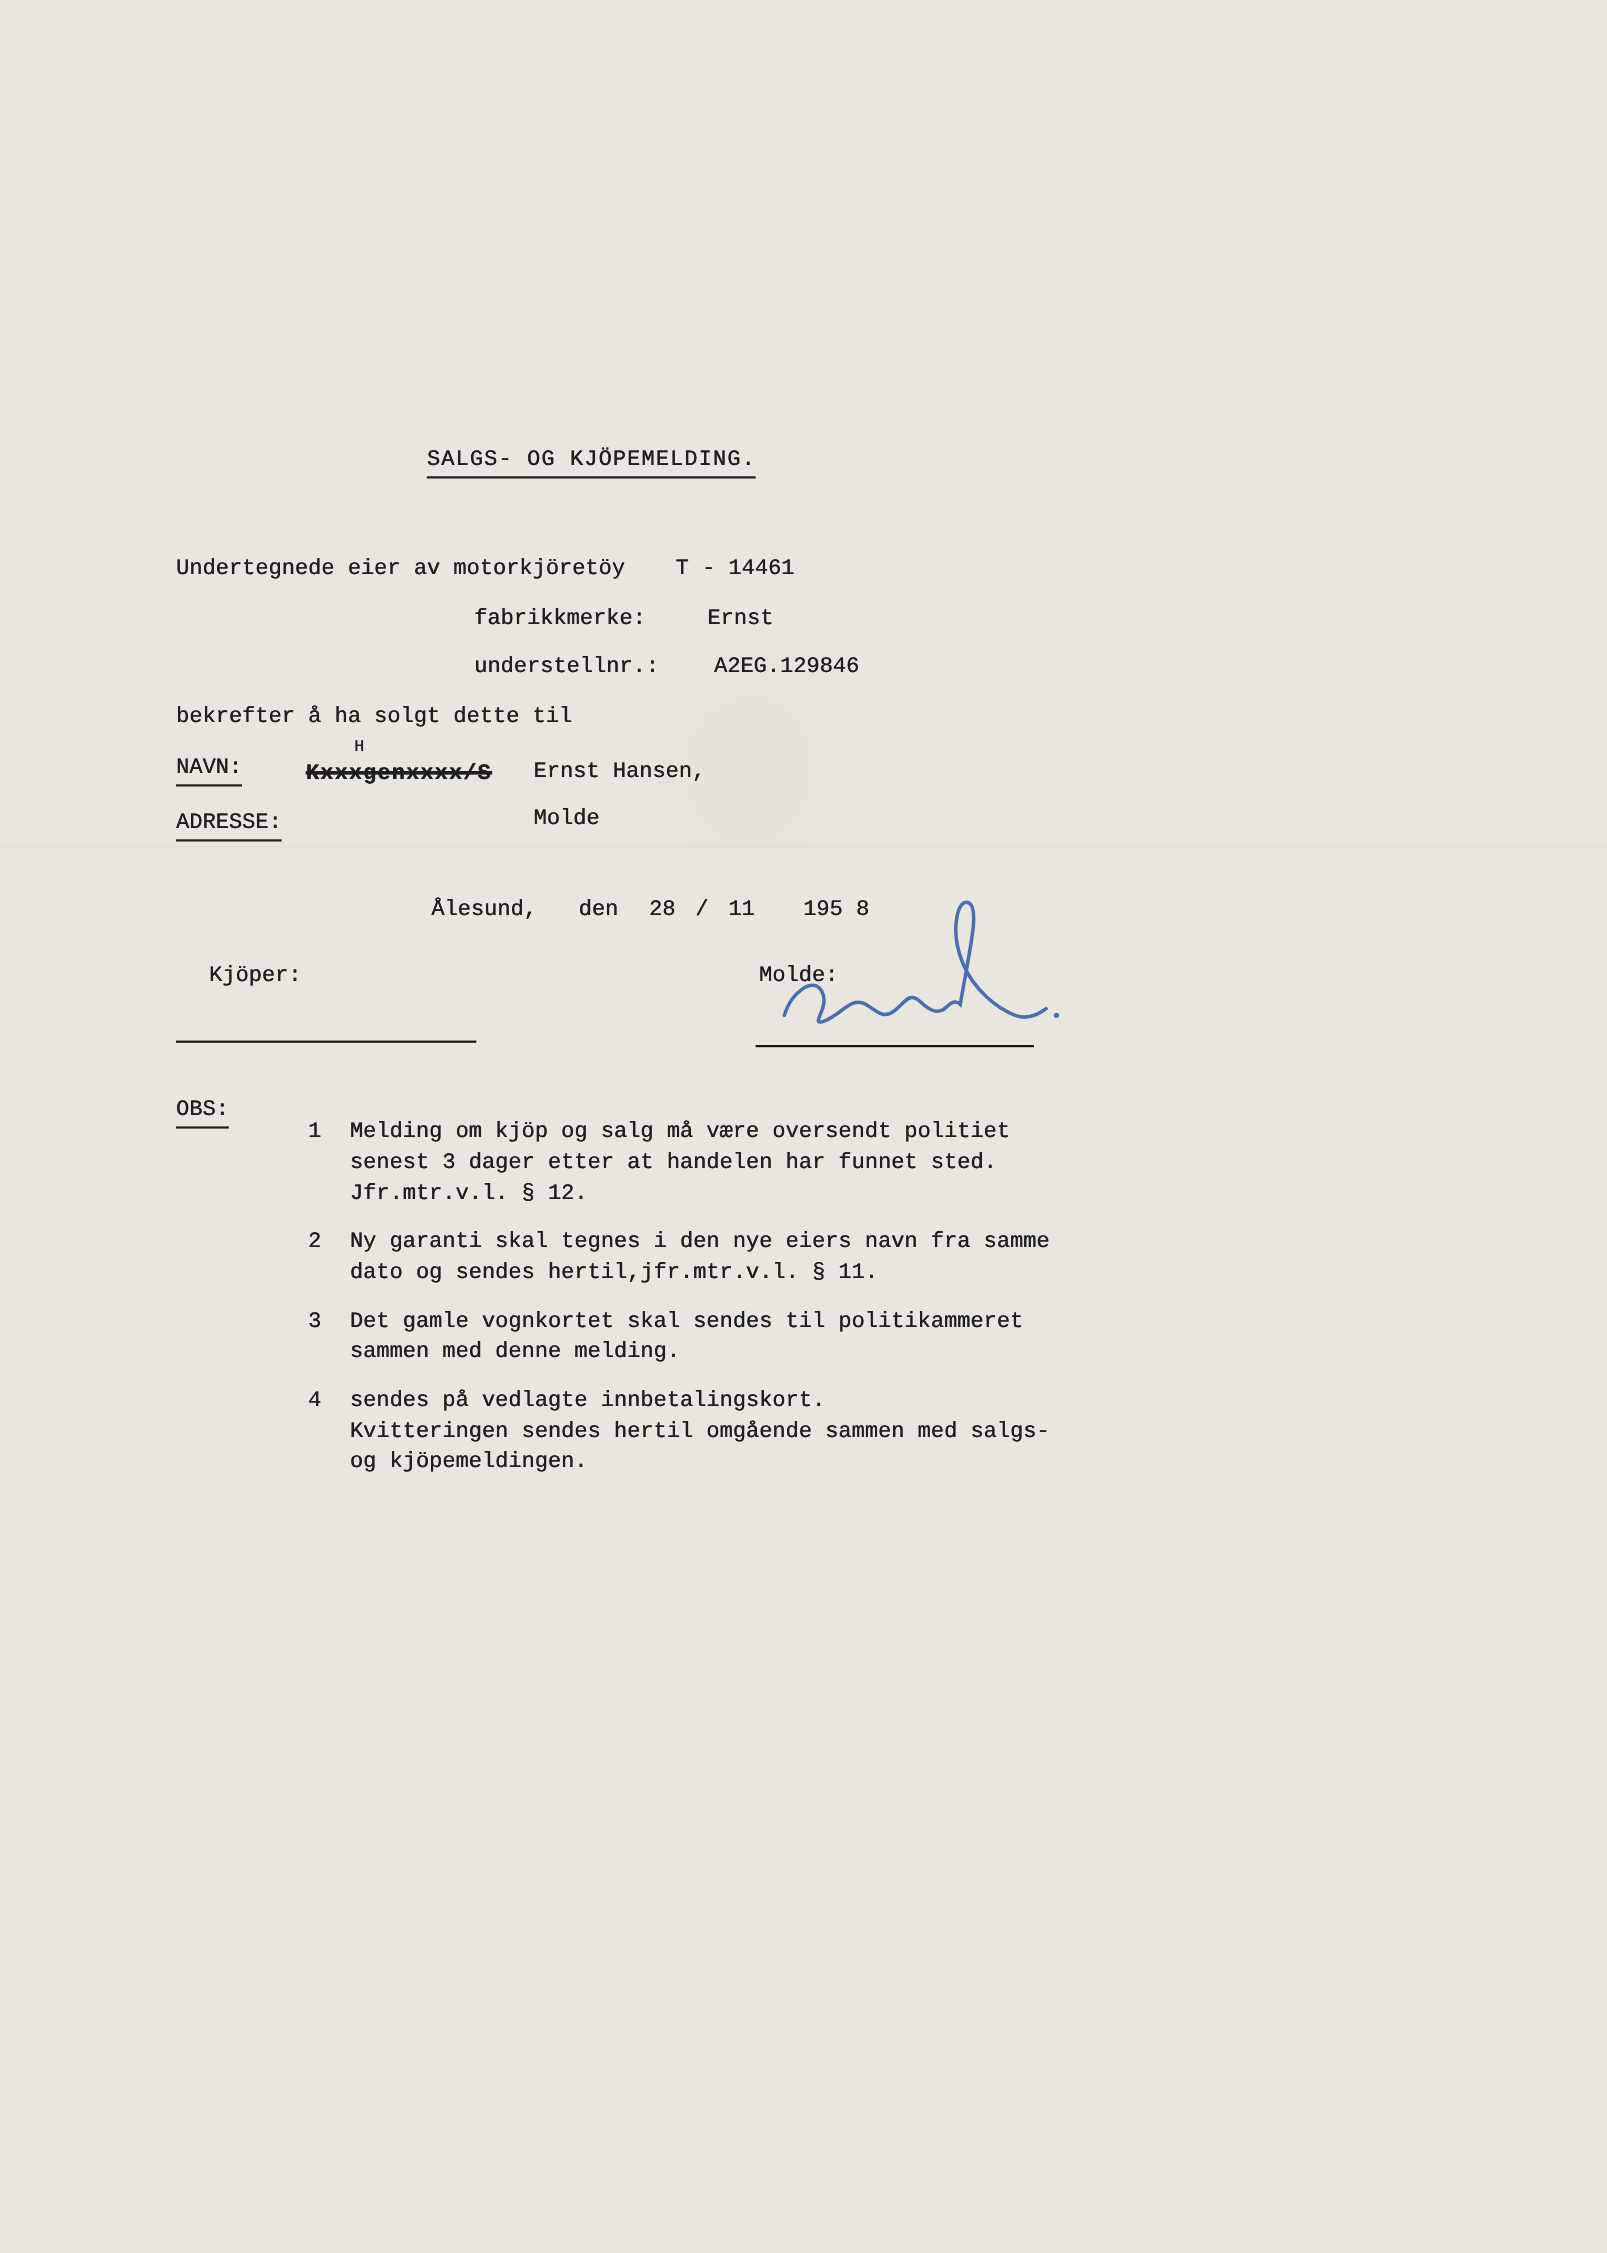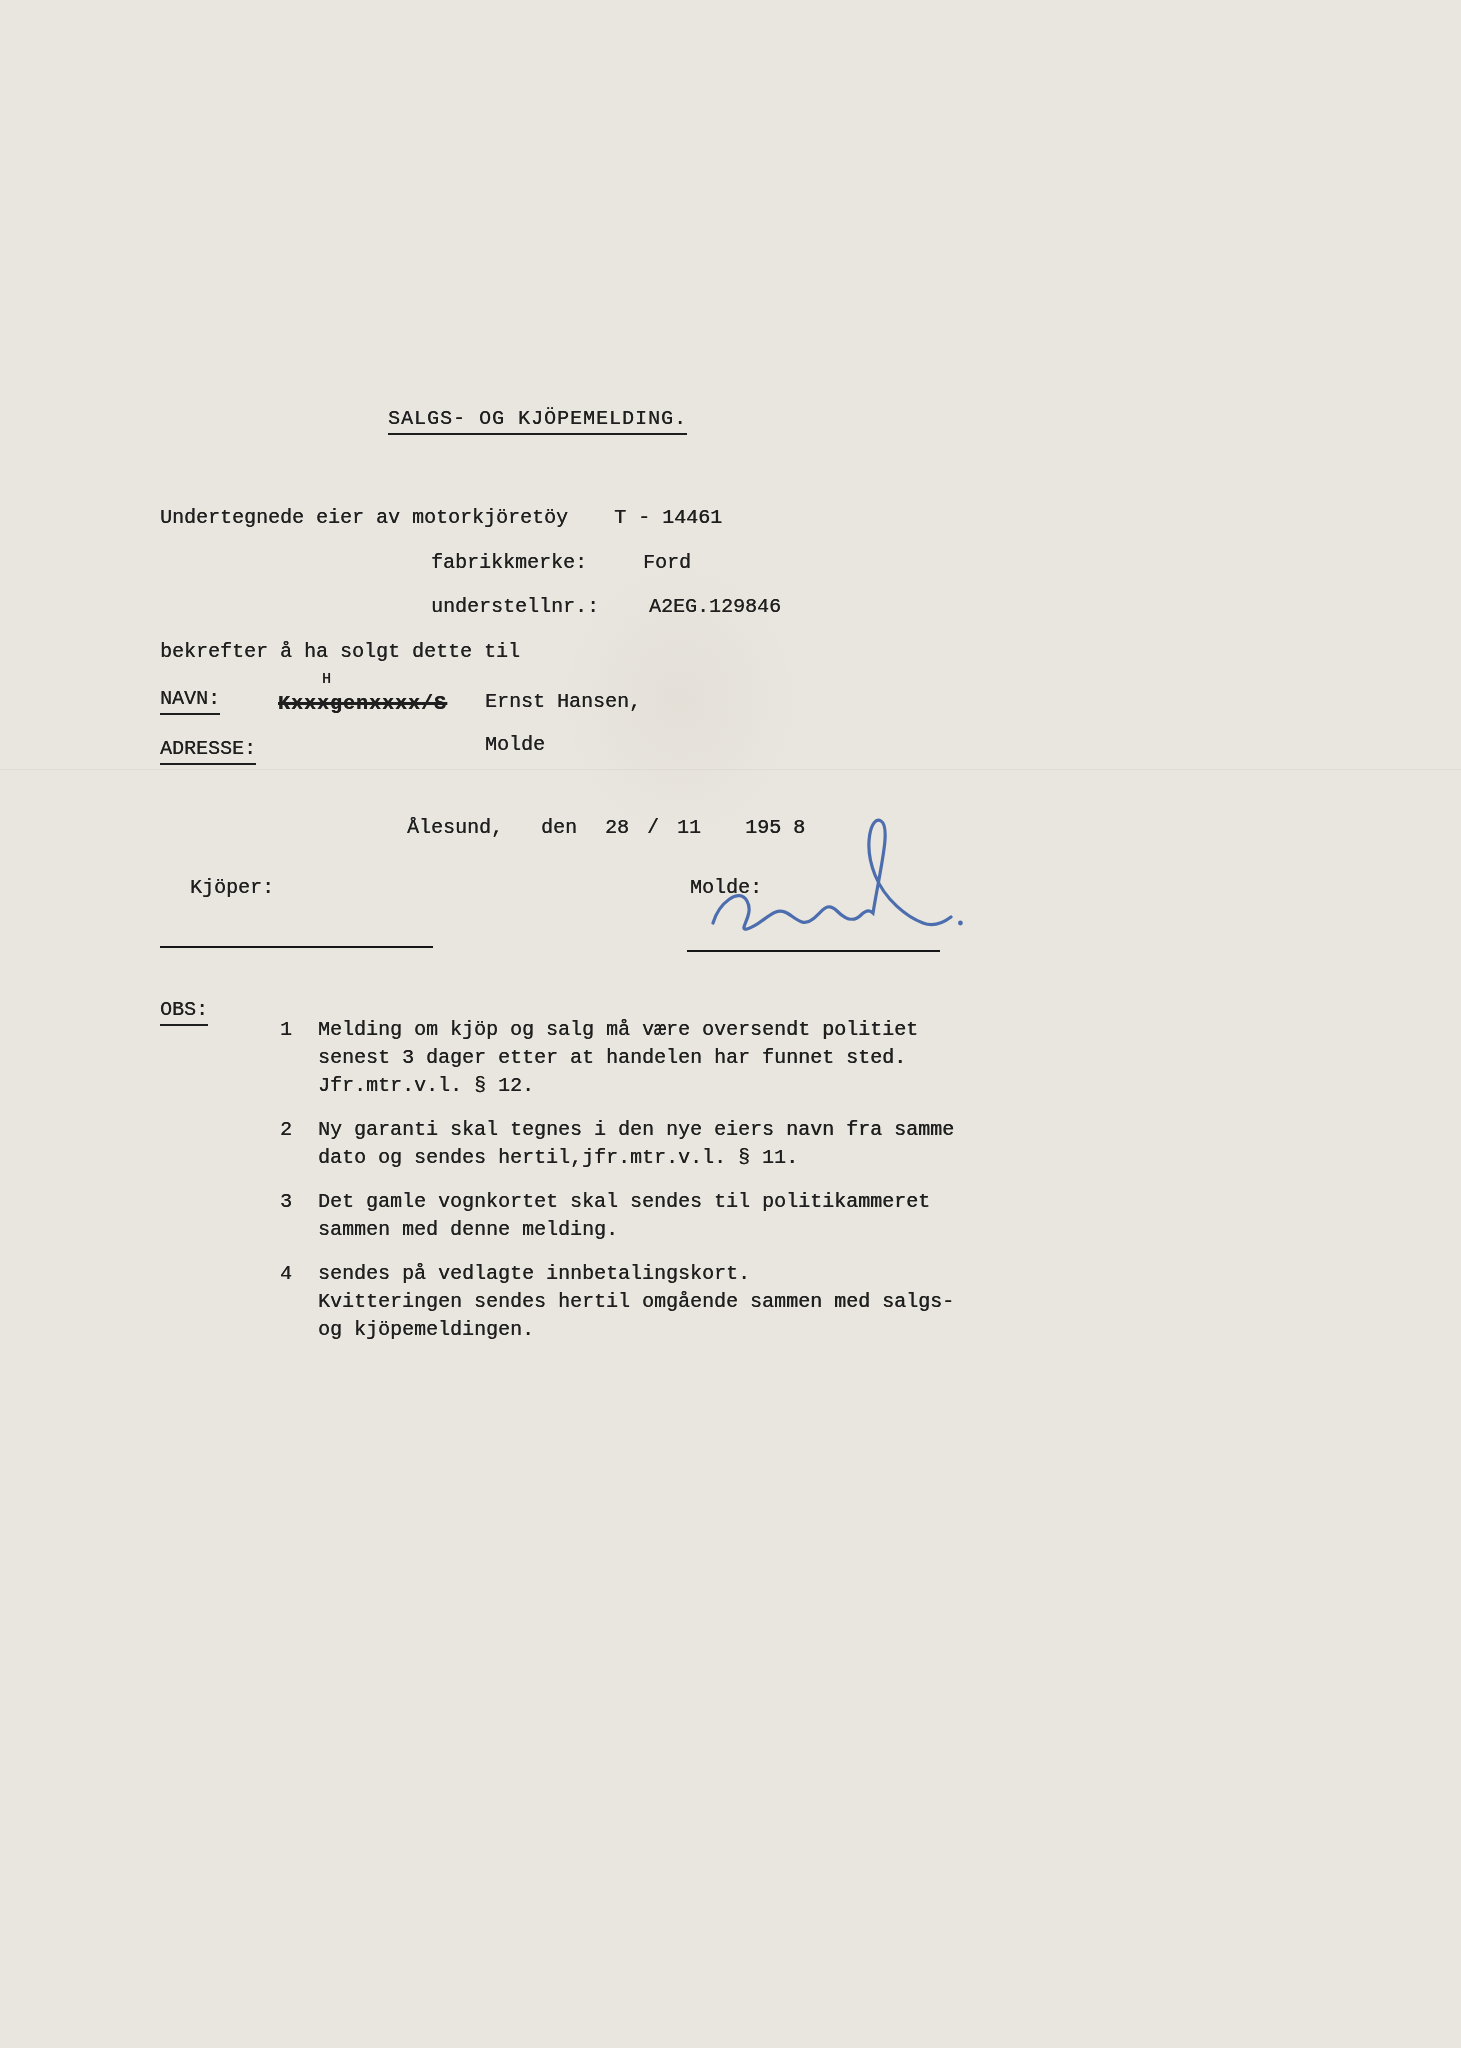--- a/index.html
+++ b/index.html
@@ -27,21 +27,21 @@
   .chassis-line { left:431px; top:595px; white-space:nowrap; }
   .chassis-line .val { margin-left:50px; }
   .confirm-line { left:160px; top:640px; }
   .navn-label { left:160px; top:687px; }
   .struck-name { left:278px; top:692px; font-weight:700; letter-spacing:1px;
                  text-decoration:line-through; text-decoration-thickness:3px; }
   .overtype { left:322px; top:671px; font-size:15px; }
   .name-value { left:485px; top:690px; }
   .adresse-label { left:160px; top:737px; }
   .address-value { left:485px; top:733px; }
-  .dateline { left:407px; top:816px; white-space:nowrap; }
+  .dateline { left:392px; top:816px; white-space:nowrap; }
   .dateline .place { margin-right:38px; }
   .dateline .den { margin-right:28px; }
   .dateline .day { margin-right:18px; }
   .dateline .slash { margin-right:18px; }
   .dateline .month { margin-right:44px; }
   .buyer-label { left:190px; top:876px; }
   .seller-label { left:690px; top:876px; }
   .sigline { height:0; border-top:2px solid #161616; }
   .sigline-left { left:160px; top:946px; width:273px; }
   .sigline-right { left:687px; top:950px; width:253px; }
@@ -68,21 +68,21 @@
 
   <div class="abs title">
     <span class="u">SALGS- OG KJÖPEMELDING.</span>
   </div>
 
   <div class="abs owner-line">
     <span>Undertegnede eier av motorkjöretöy</span><span class="reg">T - 14461</span>
   </div>
 
   <div class="abs brand-line">
-    <span>fabrikkmerke:</span><span class="val">Ford</span>
+    <span>fabrikkmerke:</span><span class="val">Ernst</span>
   </div>
 
   <div class="abs chassis-line">
     <span>understellnr.:</span><span class="val">A2EG.129846</span>
   </div>
 
   <div class="abs confirm-line">bekrefter å ha solgt dette til</div>
 
   <div class="abs navn-label">
     <span class="u">NAVN:</span>

